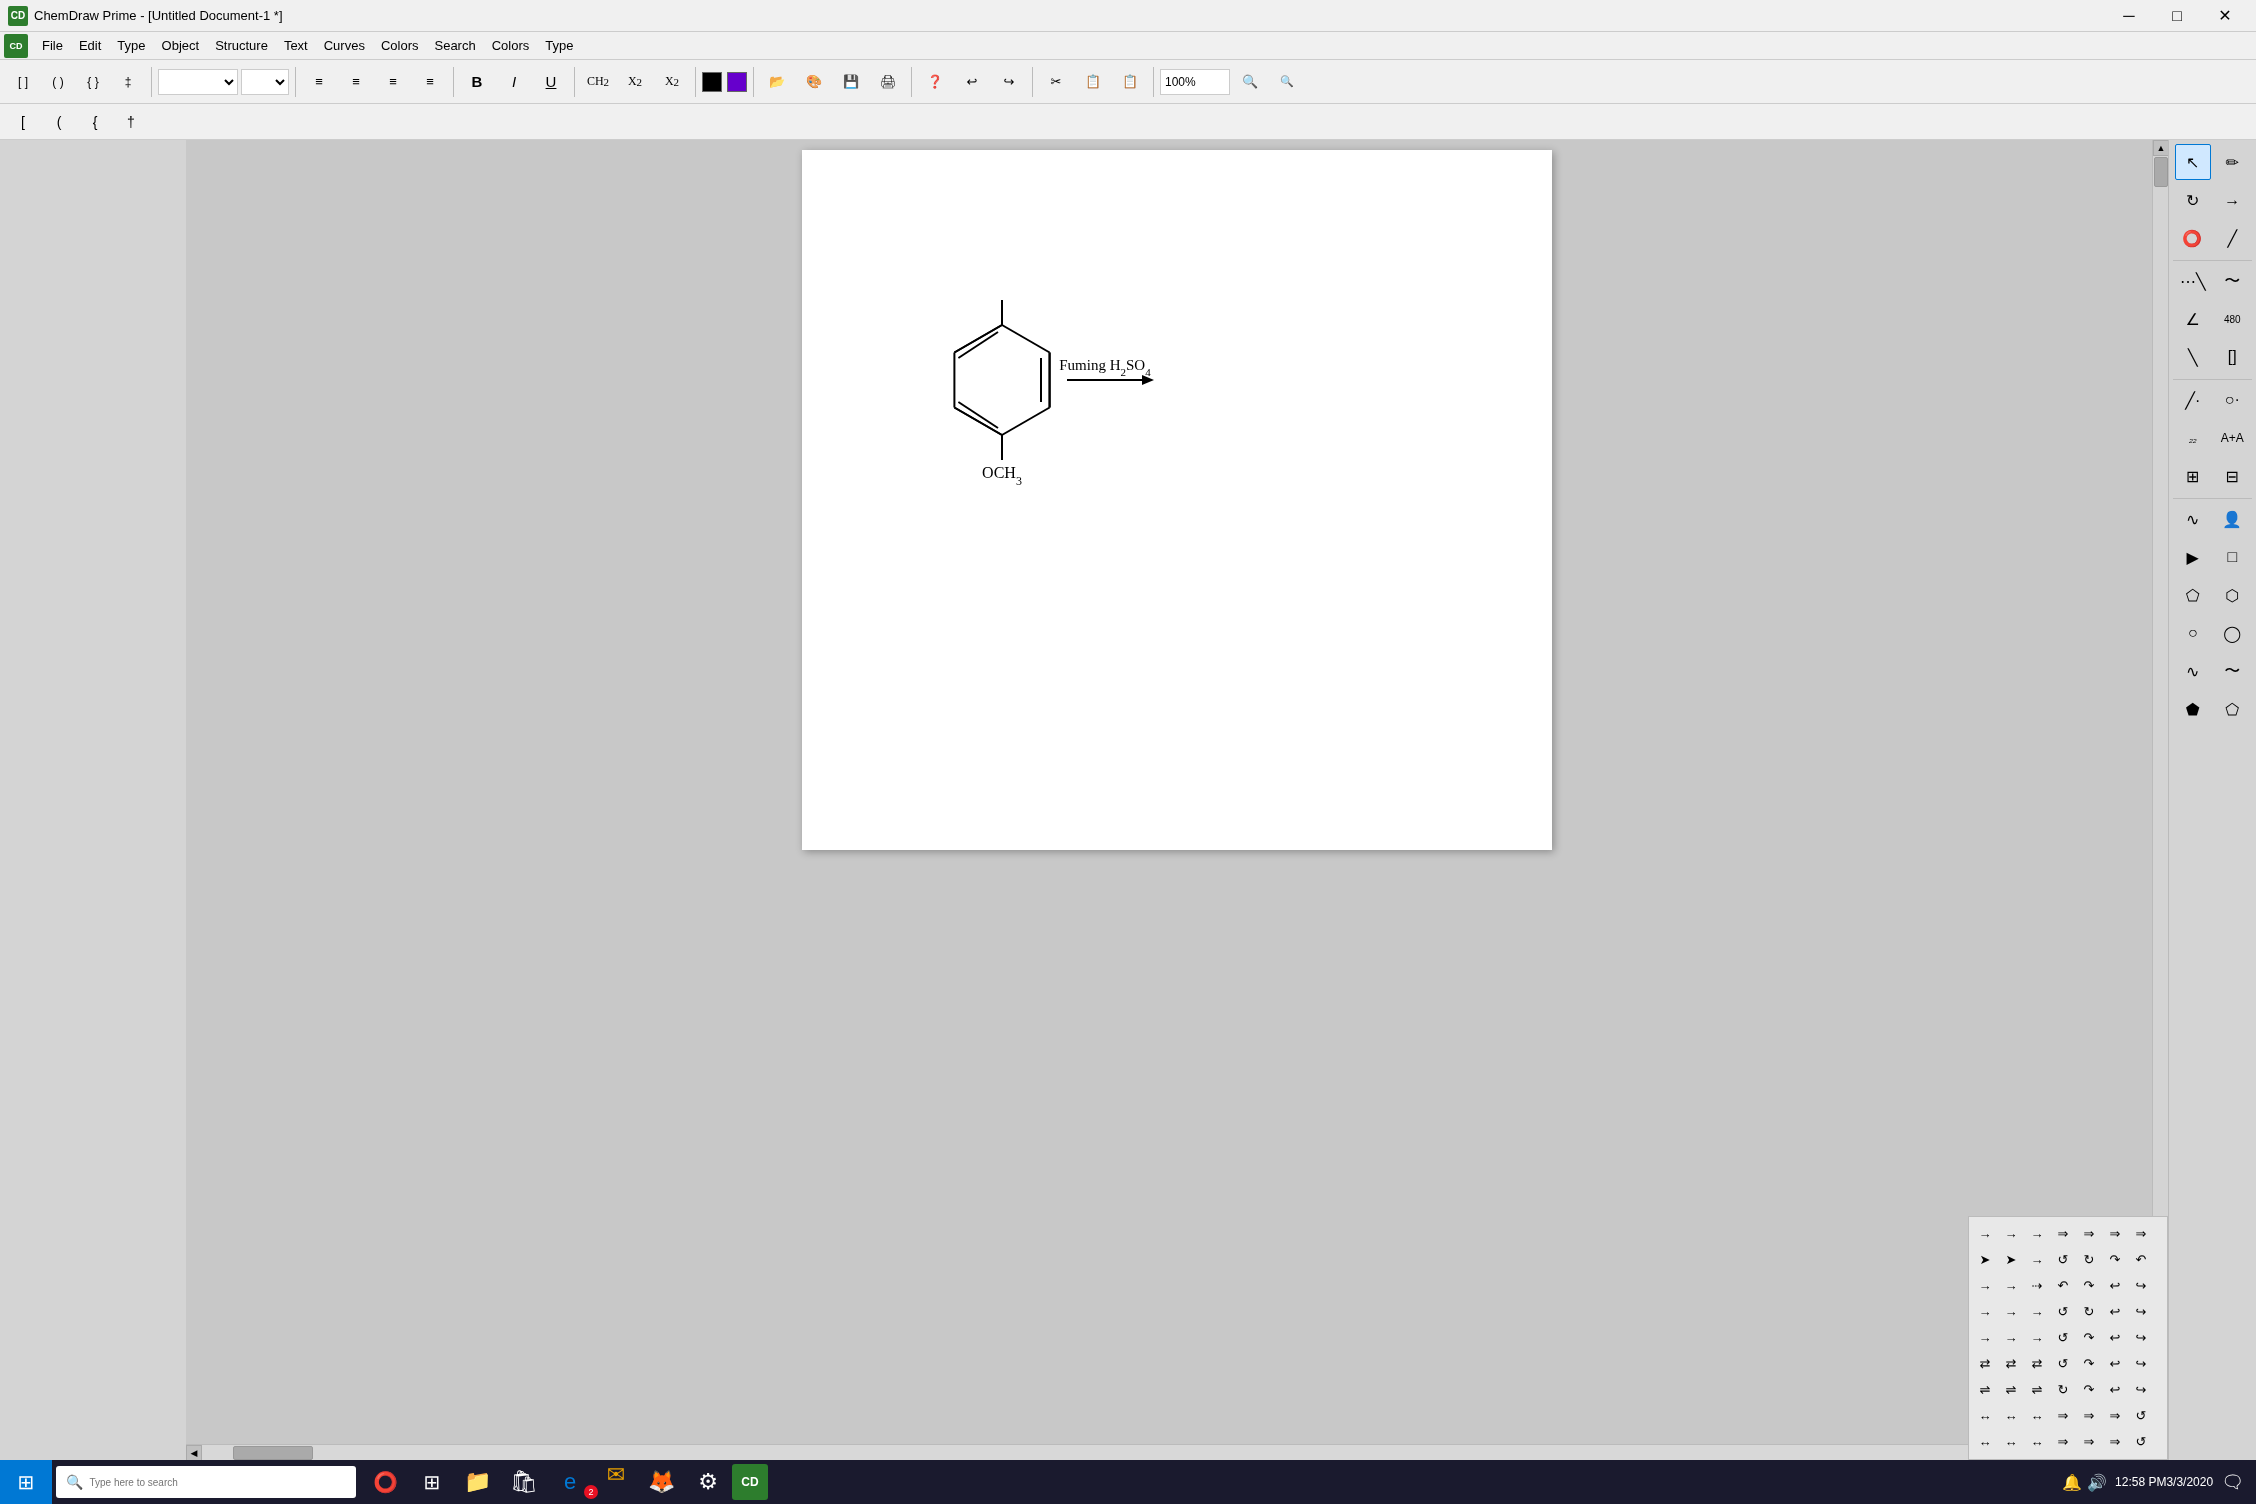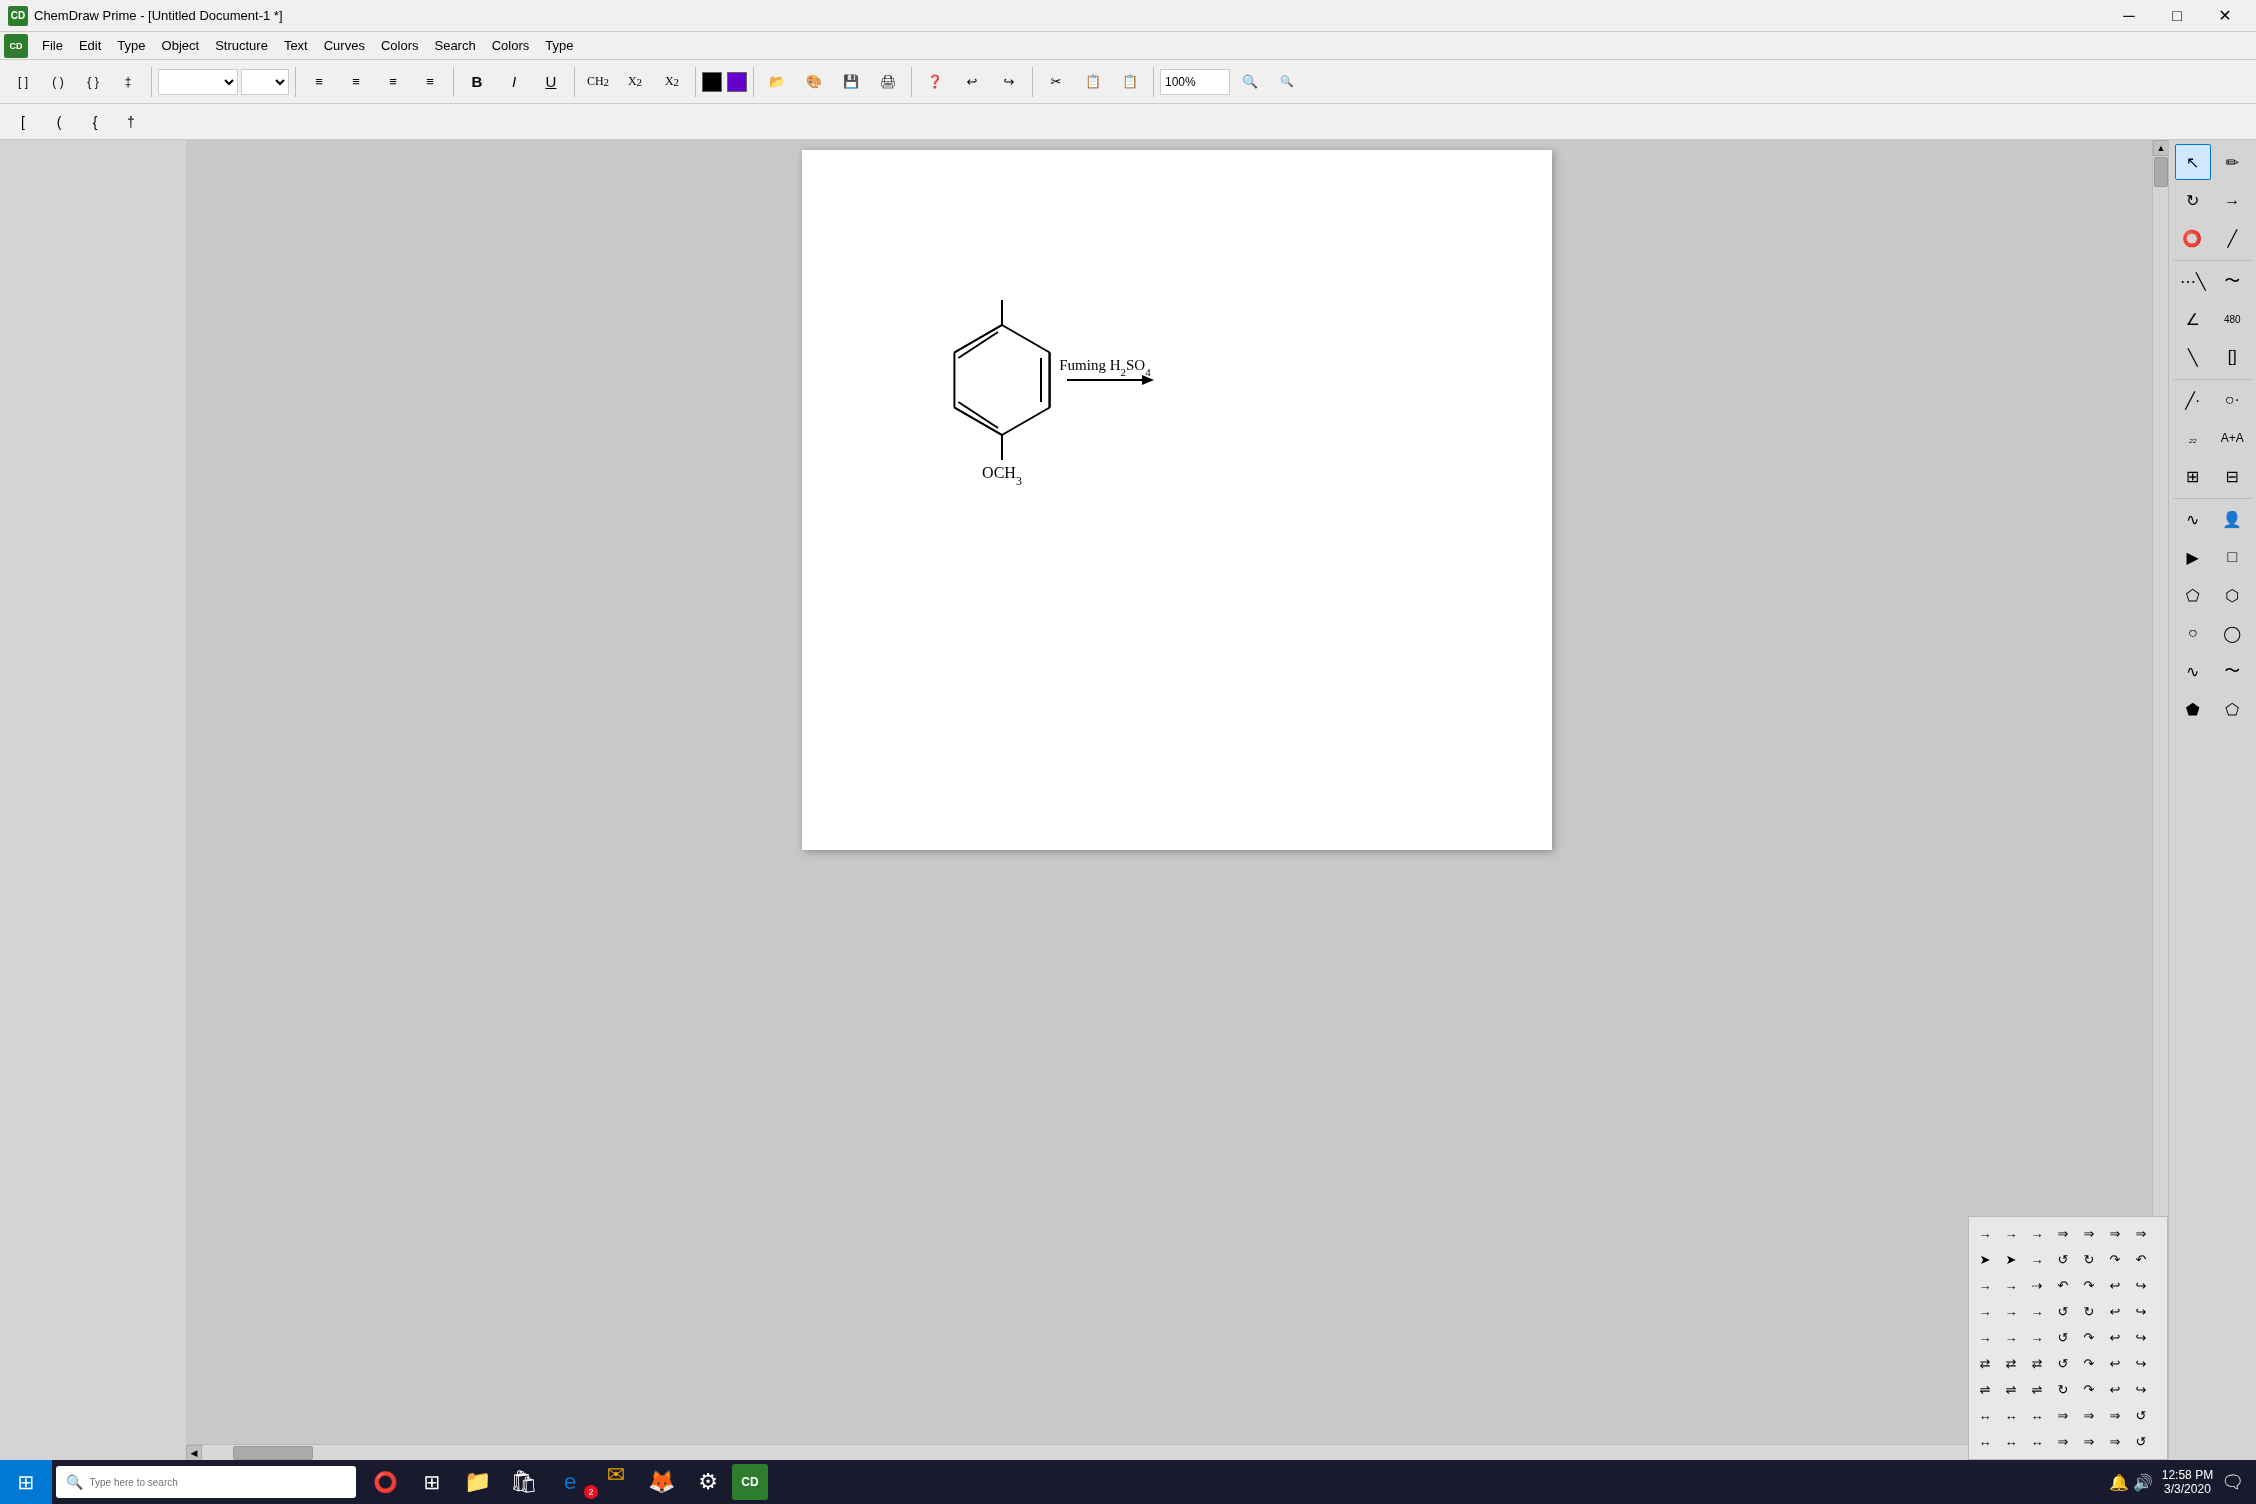--- a/index.html
+++ b/index.html
@@ -475,19 +475,19 @@
     </div>
     <div class="taskbar-icon" style="font-size:22px;">🦊</div>
     <div class="taskbar-icon" style="color:white; font-size:22px;">⚙</div>
     <div class="taskbar-icon" style="background:#2d7d2d; border-radius:3px; width:36px; height:36px; display:flex; align-items:center; justify-content:center;">
       <span style="color:white; font-size:12px; font-weight:bold;">CD</span>
     </div>
   </div>
 
   <div class="taskbar-right">
     <span style="font-size:16px; color:white;">🔔 🔊</span>
-    <div style="display:flex; flex-direction:column; align-items:center;">
+    <div style="display:flex; align-items:flex-start;">
       <span style="color:white; font-size:12px;">12:58 PM</span>
       <span style="color:white; font-size:12px;">3/3/2020</span>
     </div>
     <span style="color:white; font-size:18px;">🗨</span>
   </div>
 </div>
 
 </body></html>

